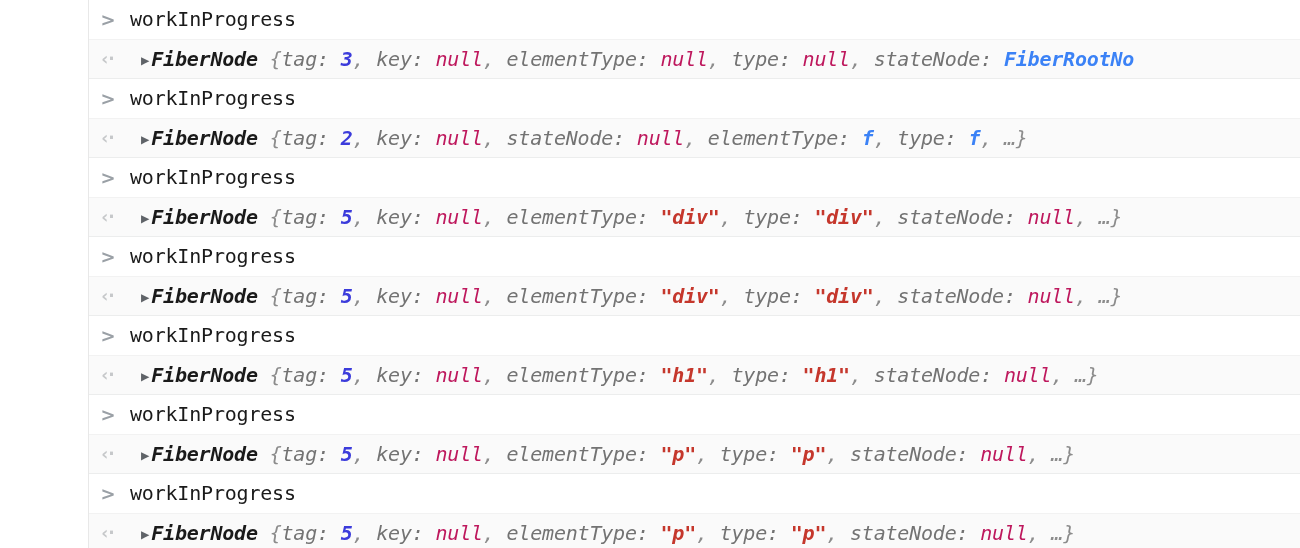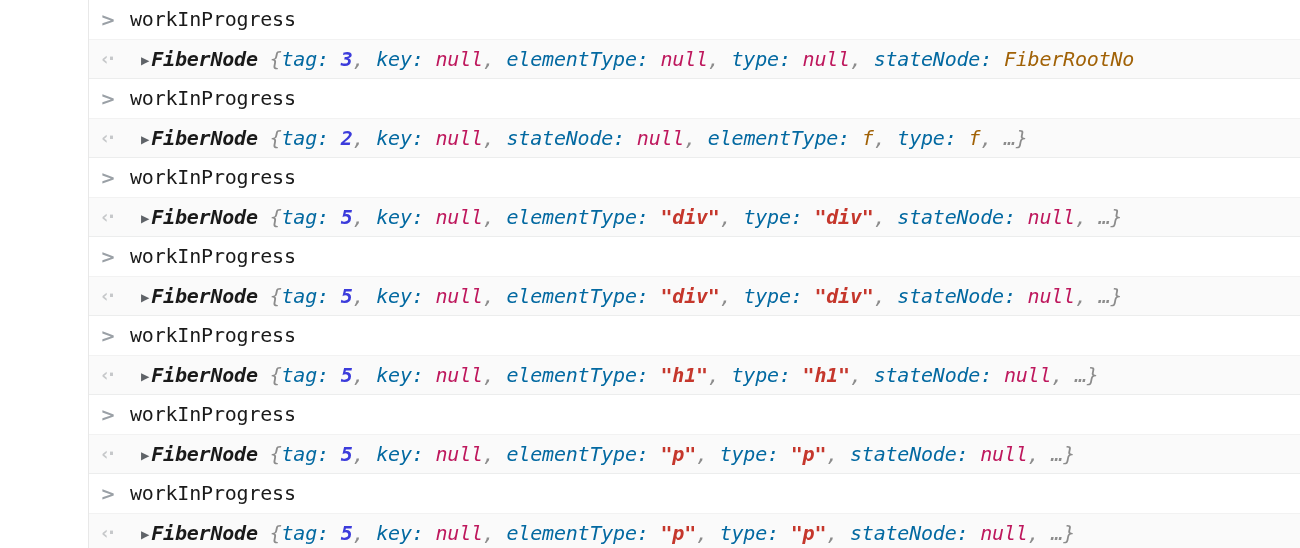--- a/index.html
+++ b/index.html
@@ -97,25 +97,25 @@
     margin-right: 2px;
     vertical-align: 1px;
   }
   .obj-name {
     color: #1a1a1a;
     font-weight: 700;
     font-style: italic;
     margin-top: 13px;
   }
   .punct { color: #8c8c8c; }
-  .prop-key { color: #0369a1; }
+  .prop-key { color: #737373; }
   .val-number { color: #3b3bdb; font-weight: 700; }
   .val-null { color: #be185d; }
   .val-string { color: #c5372c; font-weight: 700; }
-  .val-fn { color: #a16207; font-weight: 400; }
+  .val-fn { color: #3b82f6; font-weight: 700; }
   .ellipsis { color: #8c8c8c; }
 </style>
 </head>
 <body>
 
 <div id="console-panel">
   <div id="console-gutter-rule"></div>
   <div id="message-list">
       <div class="message-group">
         <div class="msg-row input-row">

